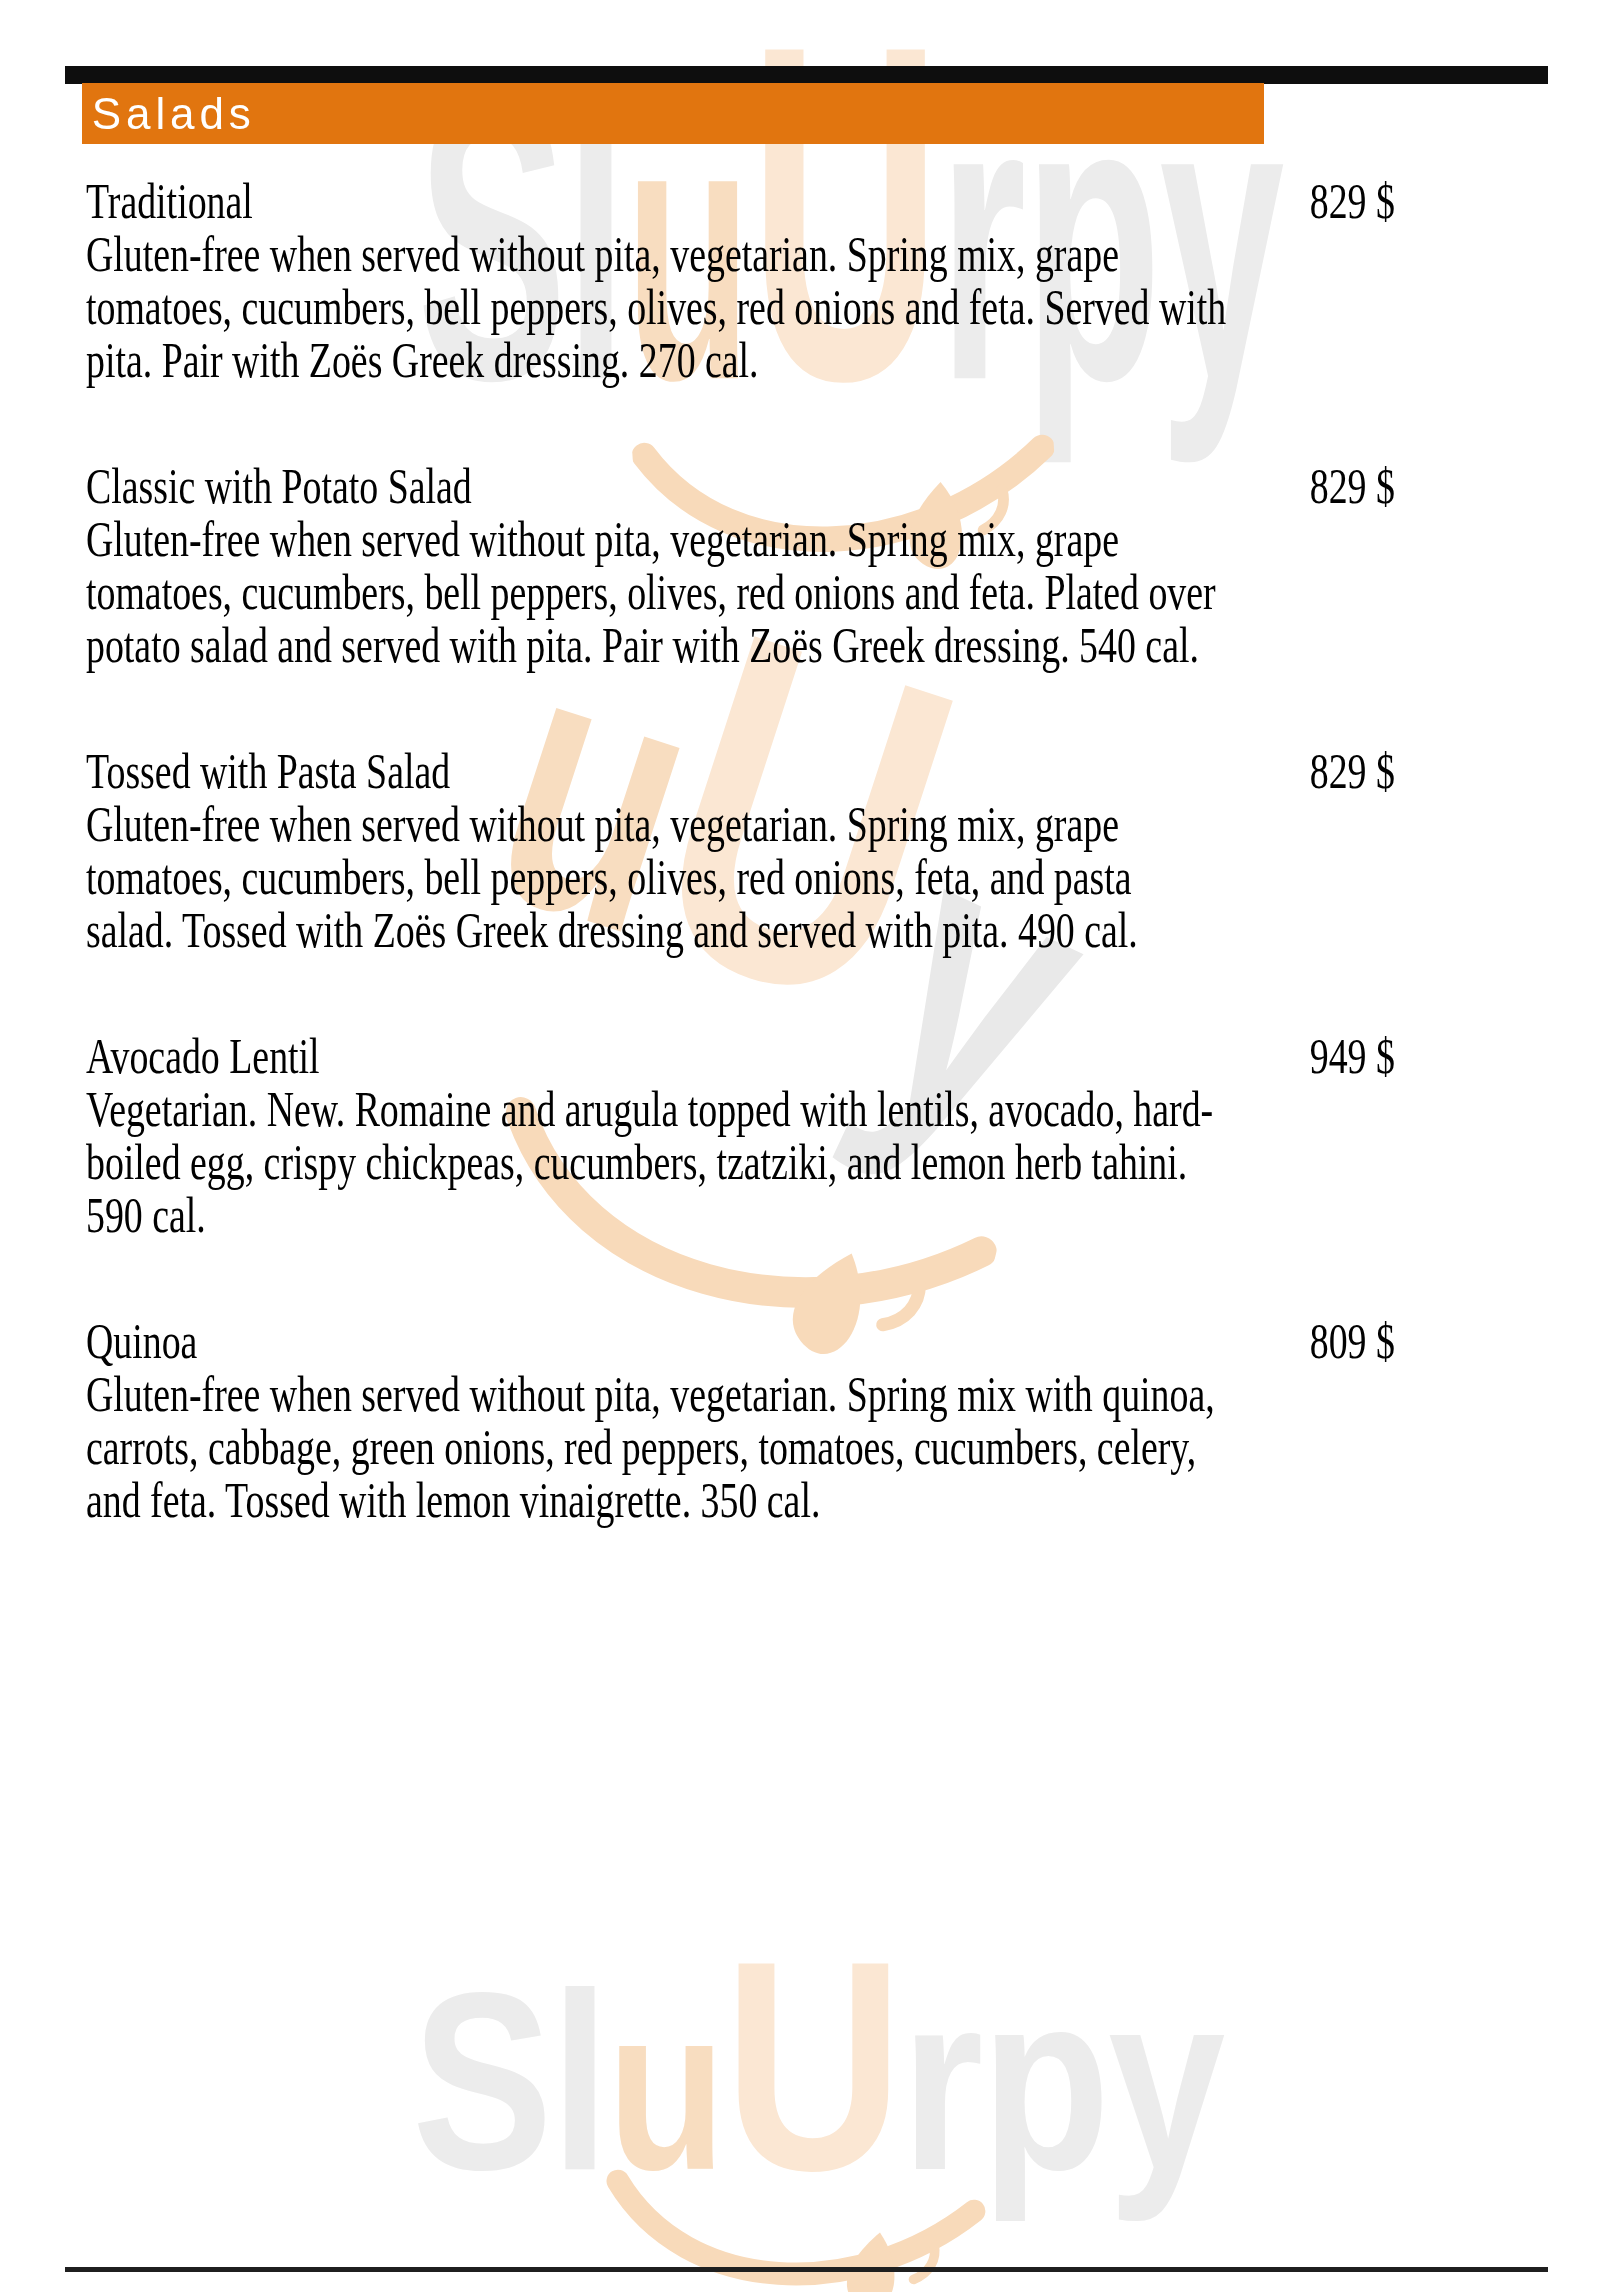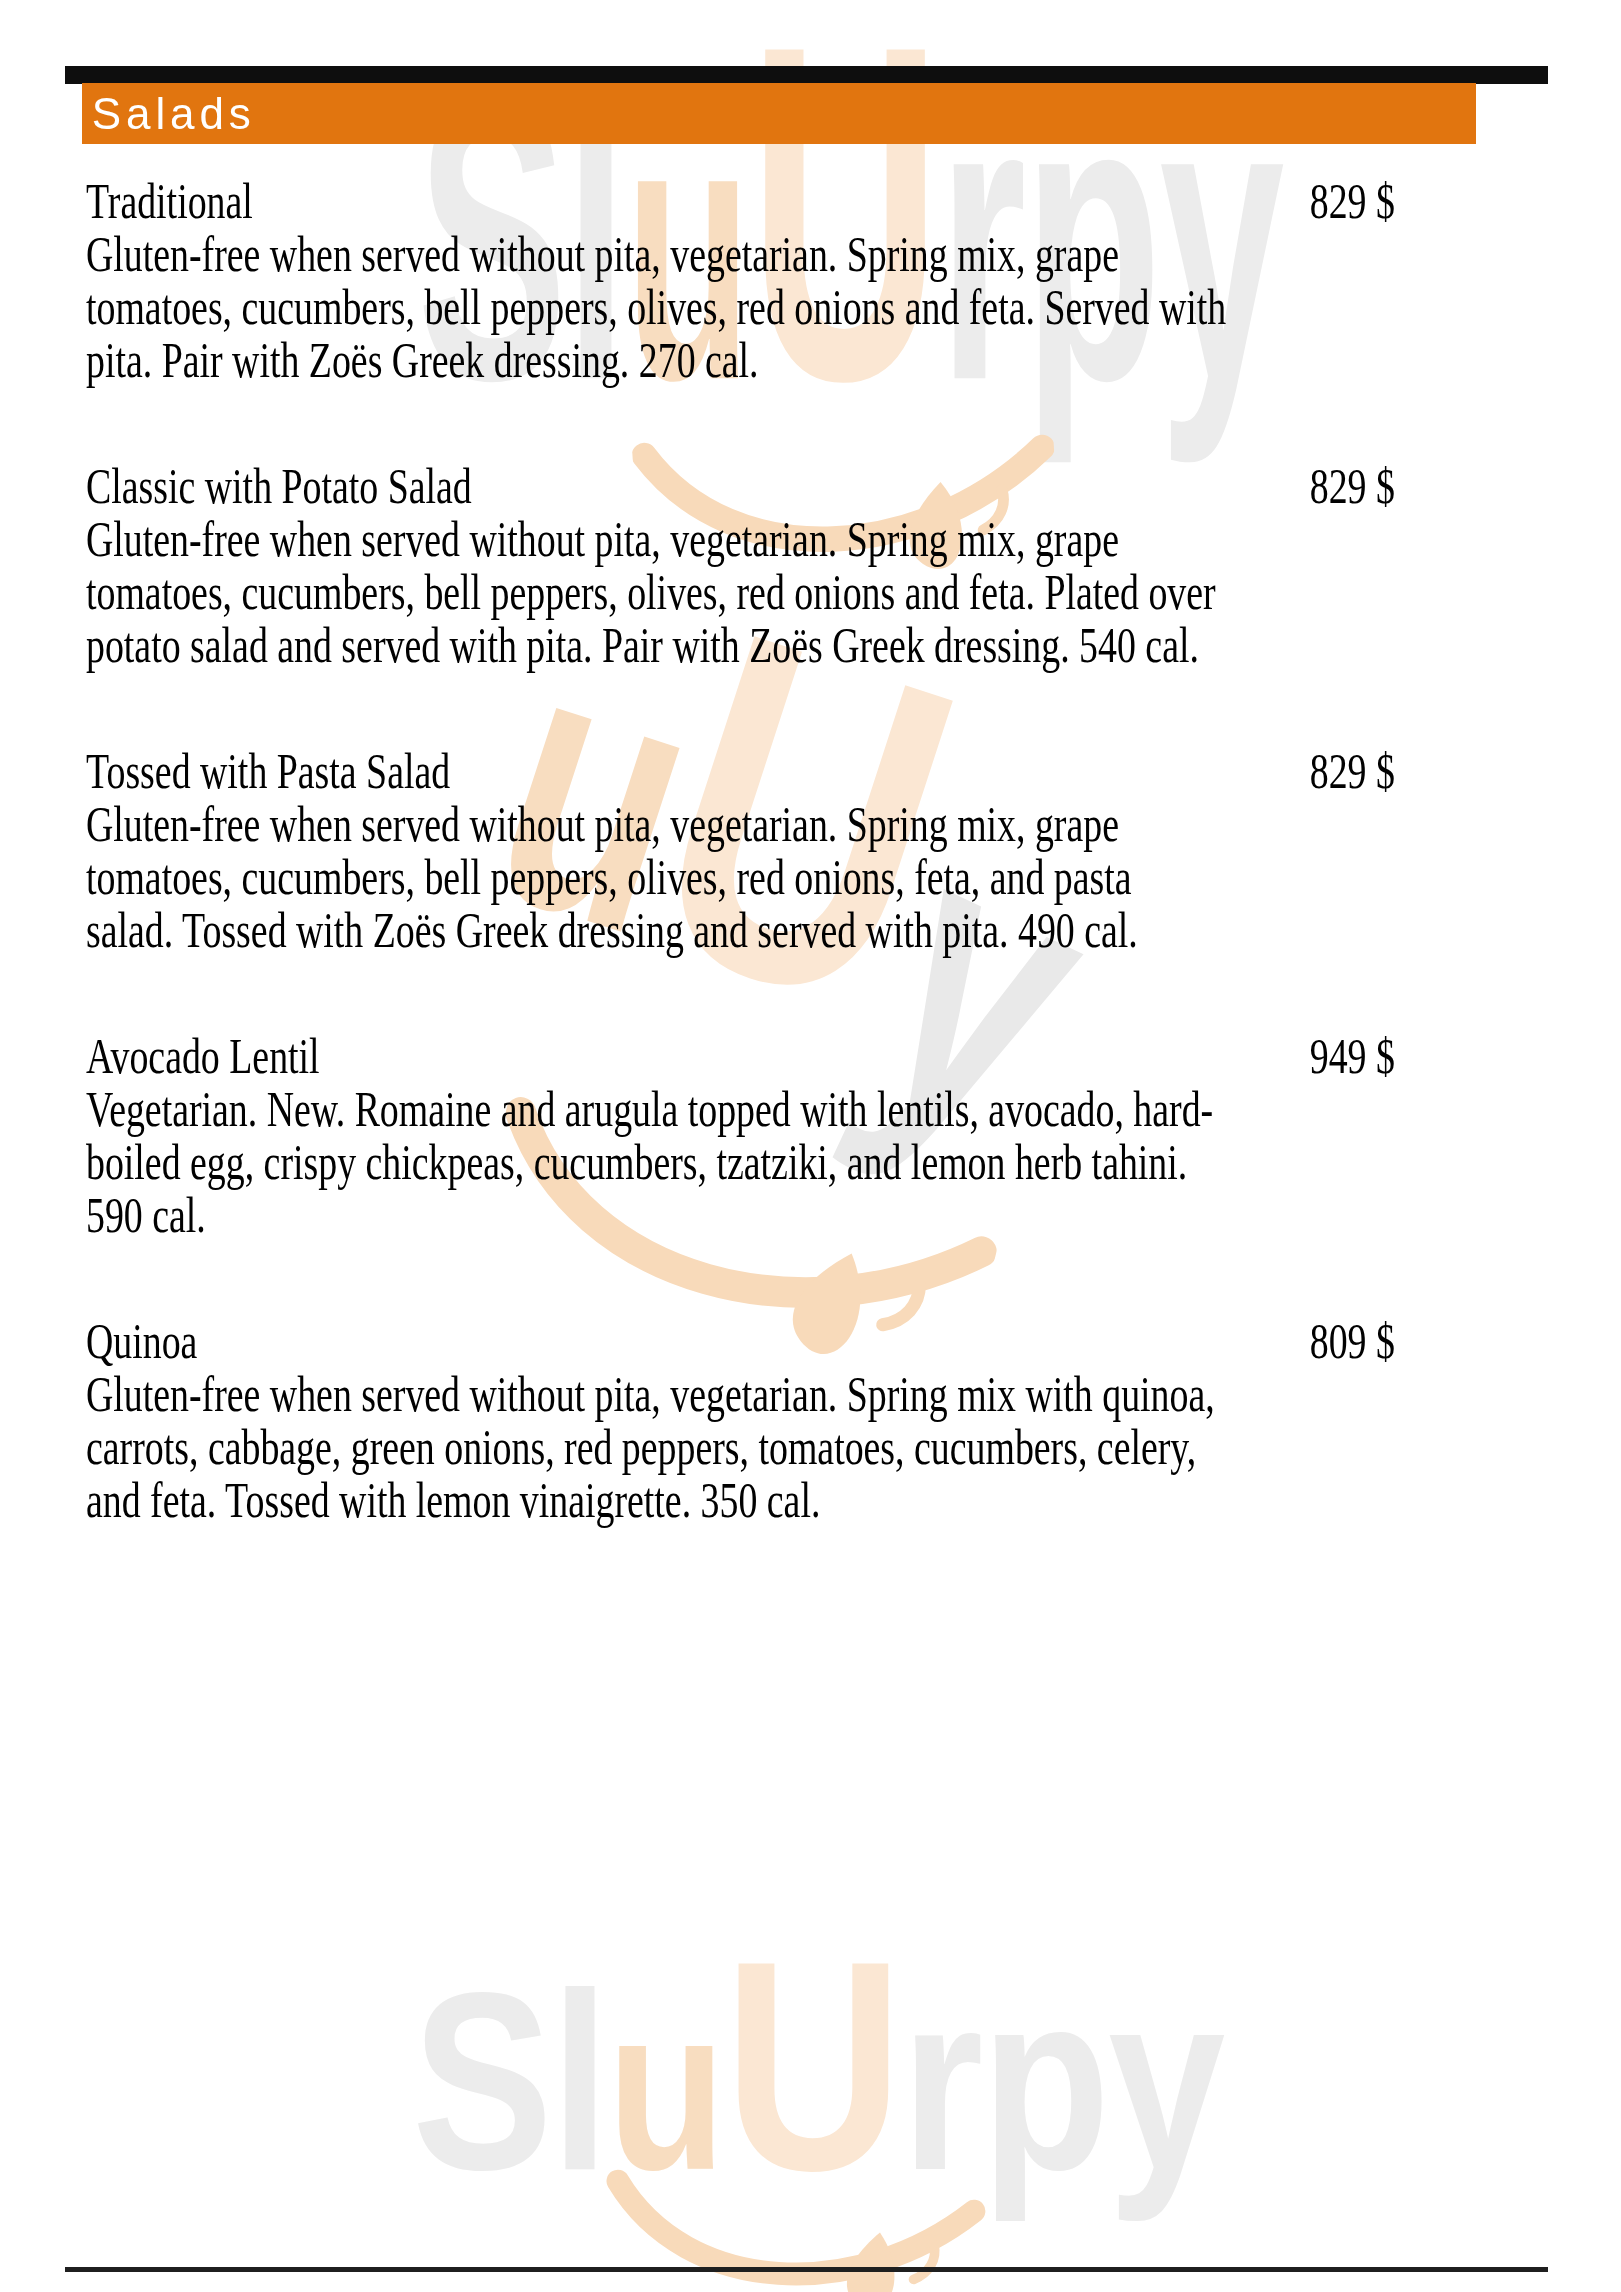--- a/index.html
+++ b/index.html
@@ -3,21 +3,21 @@
 <meta charset="utf-8">
 <style>
   html,body{margin:0;padding:0;background:#ffffff;}
   .page{
     position:relative;width:1621px;height:2293px;background:#ffffff;
     overflow:hidden;font-family:"Liberation Serif",serif;color:#010101;
   }
   
   .topbar{position:absolute;left:65px;top:66px;width:1483px;height:17.6px;background:#0e0e0e;z-index:3;}
   .section-header{
-    position:absolute;left:82px;top:83px;width:1394px;height:61px;background:#e1750f;
+    position:absolute;left:82px;top:83px;width:1182px;height:61px;background:#e1750f;
     z-index:3;display:flex;align-items:center;
   }
   .section-header .title{
     font-family:"Liberation Sans",sans-serif;font-size:44px;color:#ffffff;
     letter-spacing:4.9px;padding-left:9.8px;font-weight:400;
   }
   .bottomline{position:absolute;left:65px;top:2267px;width:1483px;height:4.9px;background:#1f1f1f;z-index:3;}
 
   
   .content{

